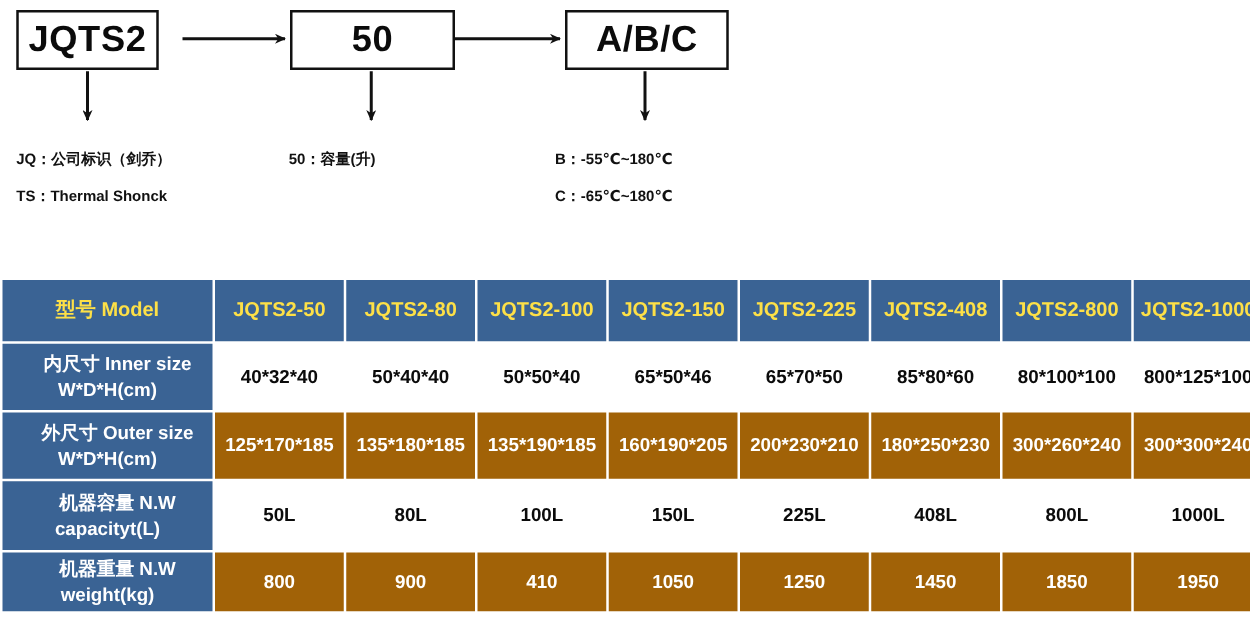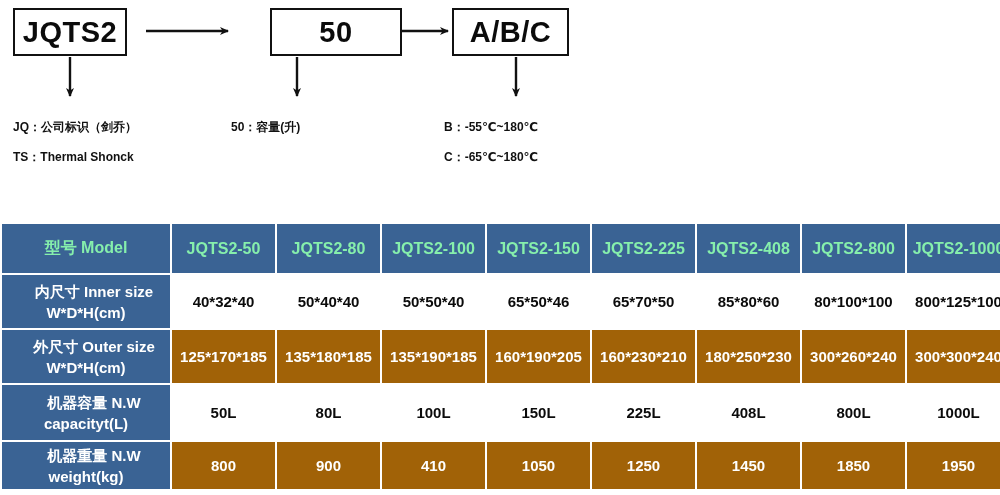--- a/index.html
+++ b/index.html
@@ -30,22 +30,22 @@
     background: #ffffff;
     display: flex;
     align-items: center;
     justify-content: center;
     font-weight: 700;
     font-size: 29px;
     letter-spacing: 0.5px;
     color: #0b0b0b;
   }
   #box-model   { left: 13px;  top: 8px; width: 114px; height: 48px; }
-  #box-volume  { left: 232px; top: 8px; width: 132px; height: 48px; margin-left: 38px; }
-  #box-temp    { left: 452px; top: 8px; width: 117px; height: 48px; }
+  #box-volume  { left: 232px; top: 8px; width: 132px; height: 48px; }
+  #box-temp    { left: 452px; top: 8px; width: 131px; height: 48px; }
 
   .connector-svg {
     position: absolute;
     left: 0; top: 0;
     width: 1000px;
     height: 218px;
     pointer-events: none;
   }
 
   .legend-col {
@@ -86,21 +86,21 @@
 
   td.rowlabel {
     background: #3a6394;
     color: #ffffff;
     font-size: 15px;
     line-height: 21px;
     padding: 4px 2px;
   }
   td.hdr {
     background: #3a6394;
-    color: #86efac;
+    color: #fde047;
     font-size: 16px;
     height: 49px;
   }
   tr.band-blue td.cell {
     background: #a16207;
     color: #ffffff;
   }
   tr.band-white td.cell {
     background: #ffffff;
     color: #0b0b0b;
@@ -200,21 +200,21 @@
 
     <tr class="band-blue r-outer">
       <td class="rowlabel">
         <span class="lbl-l1">外尺寸 Outer size</span>
         <span class="lbl-l2">W*D*H(cm)</span>
       </td>
       <td class="cell">125*170*185</td>
       <td class="cell">135*180*185</td>
       <td class="cell">135*190*185</td>
       <td class="cell">160*190*205</td>
-      <td class="cell">160*230*210</td>
+      <td class="cell">200*230*210</td>
       <td class="cell">180*250*230</td>
       <td class="cell">300*260*240</td>
       <td class="cell">300*300*240</td>
     </tr>
 
     <tr class="band-white r-cap">
       <td class="rowlabel">
         <span class="lbl-l1">机器容量 N.W</span>
         <span class="lbl-l2">capacityt(L)</span>
       </td>

